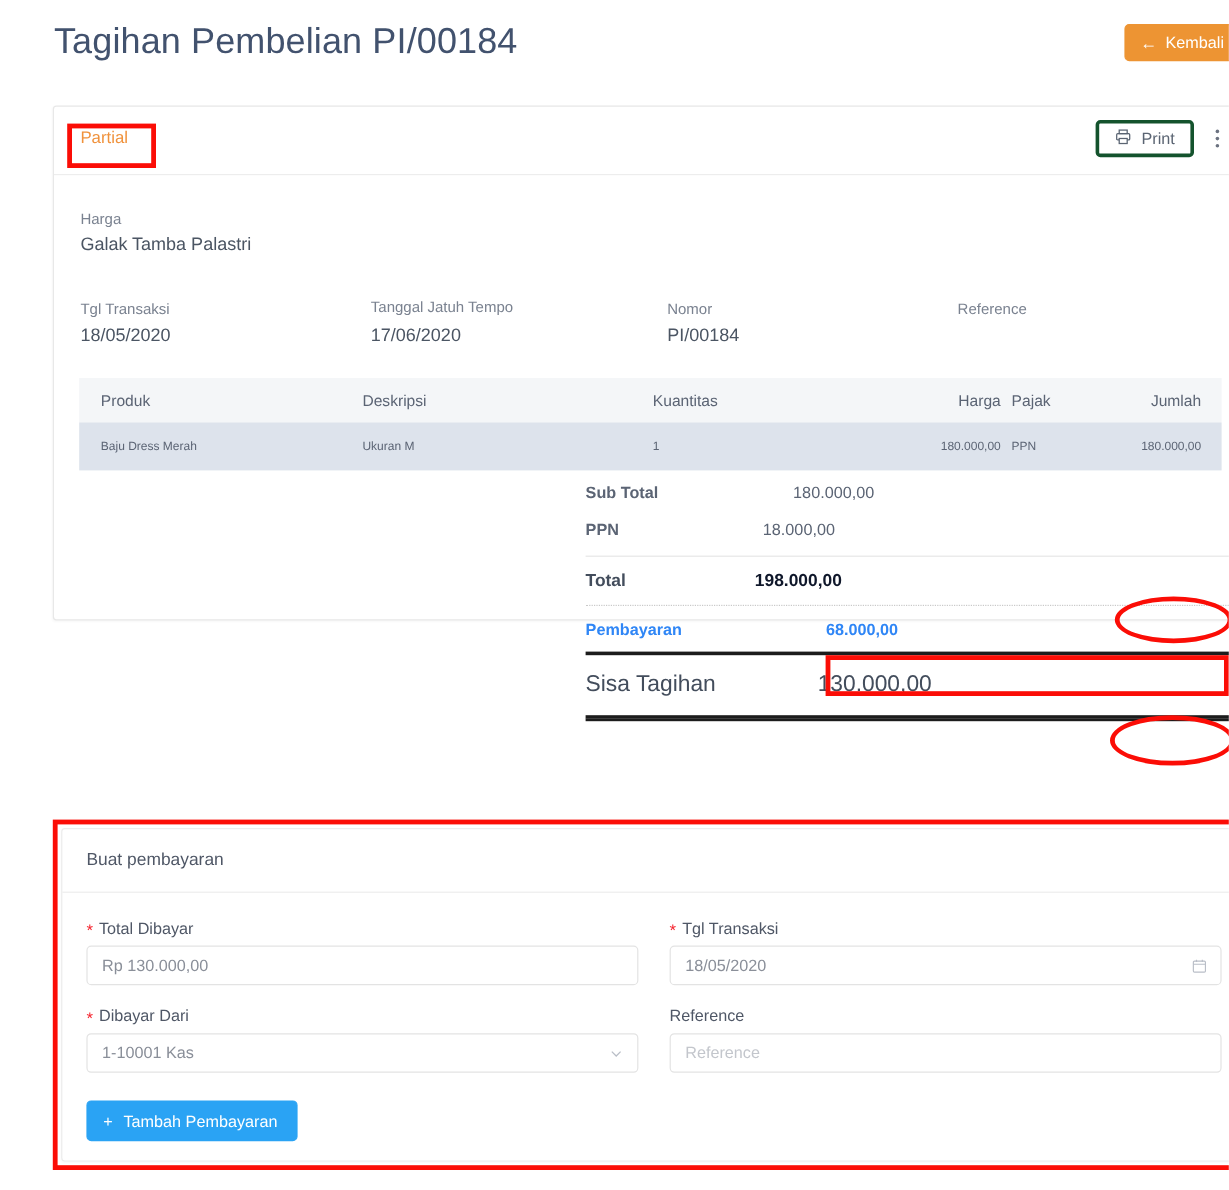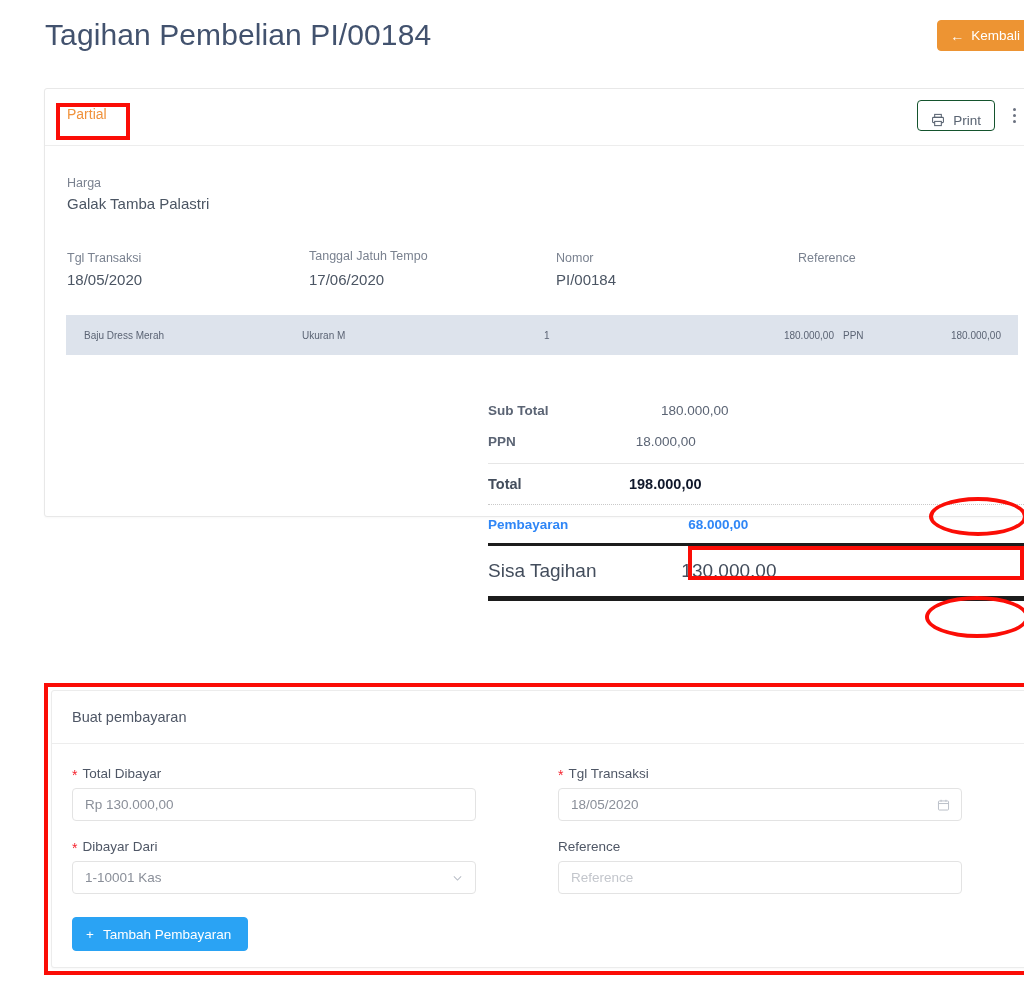--- a/index.html
+++ b/index.html
@@ -46,22 +46,22 @@
   .status-badge {
     position: absolute; left: 22px; top: 17px;
     font-size: 14px; color: #f0923c; white-space: nowrap;
   }
   .head-actions {
     position: absolute; right: 14px; top: 11px;
     display: flex; align-items: center; gap: 10px;
   }
   .btn-print {
     height: 31px; padding: 12px 13px;
-    border: 1px solid #14532d; border-radius: 4px; background: #fff;
-    display: flex; align-items: flex-start; gap: 8px;
+    border: 3px solid #14532d; border-radius: 4px; background: #fff;
+    display: flex; align-items: center; gap: 8px;
     font-size: 13.5px; color: #5a6472; cursor: pointer; white-space: nowrap;
   }
   .kebab {
     width: 18px; height: 26px; display: flex; flex-direction: column;
     align-items: center; justify-content: center; gap: 3px; cursor: pointer;
   }
   .kebab i { width: 3px; height: 3px; border-radius: 50%; background: #6b7280; display: block; }
 
   
   .meta { position: absolute; left: 0; top: 57px; width: 100%; }
@@ -121,21 +121,21 @@
     font-size: 14.5px; color: #4f5766;
   }
   .form-body { position: relative; padding: 24px 20px 0 20px; }
   .field { position: absolute; }
   .f-label {
     font-size: 13.5px; color: #4f5766; margin-bottom: 7px;
     display: flex; align-items: center; gap: 5px; white-space: nowrap;
   }
   .req { color: #f5222d; font-size: 14px; line-height: 1; transform: translateY(1px); }
   .f-input {
-    width: 404px; height: 33px; border: 1px solid #e3e3e3; border-radius: 4px;
+    width: 460px; height: 33px; border: 1px solid #e3e3e3; border-radius: 4px;
     background: #fff; display: flex; align-items: center; padding: 0 12px;
     font-size: 13.5px; color: #8a8f99; position: relative;
   }
   .f-input .ph { color: #c3c6cc; }
   .f-icon-right {
     position: absolute; right: 11px; top: 50%; transform: translateY(-50%);
     color: #b9bec7; display: flex; align-items: center;
   }
   .btn-add {
     height: 34px; padding: 0 16px 0 13px; background: #2aa3f4;
@@ -195,20 +195,28 @@
       <div class="meta-value" style="left:264px; top:125px;">17/06/2020</div>
 
       <div class="meta-label" style="left:511px; top:105px;">Nomor</div>
       <div class="meta-value" style="left:511px; top:125px;">PI/00184</div>
 
       <div class="meta-label" style="left:753px; top:105px;">Reference</div>
       <div class="meta-value" style="left:753px; top:125px;"></div>
     </div>
 
     <div class="tbl">
+      <div class="tbl-row tbl-head">
+        <div class="c-produk">Produk</div>
+        <div class="c-desk">Deskripsi</div>
+        <div class="c-kuan">Kuantitas</div>
+        <div class="c-harga">Harga</div>
+        <div class="c-pajak">Pajak</div>
+        <div class="c-jumlah">Jumlah</div>
+      </div>
       <div class="tbl-row tbl-body">
         <div class="c-produk">Baju Dress Merah</div>
         <div class="c-desk">Ukuran M</div>
         <div class="c-kuan">1</div>
         <div class="c-harga">180.000,00</div>
         <div class="c-pajak">PPN</div>
         <div class="c-jumlah">180.000,00</div>
       </div>
     </div>
 

